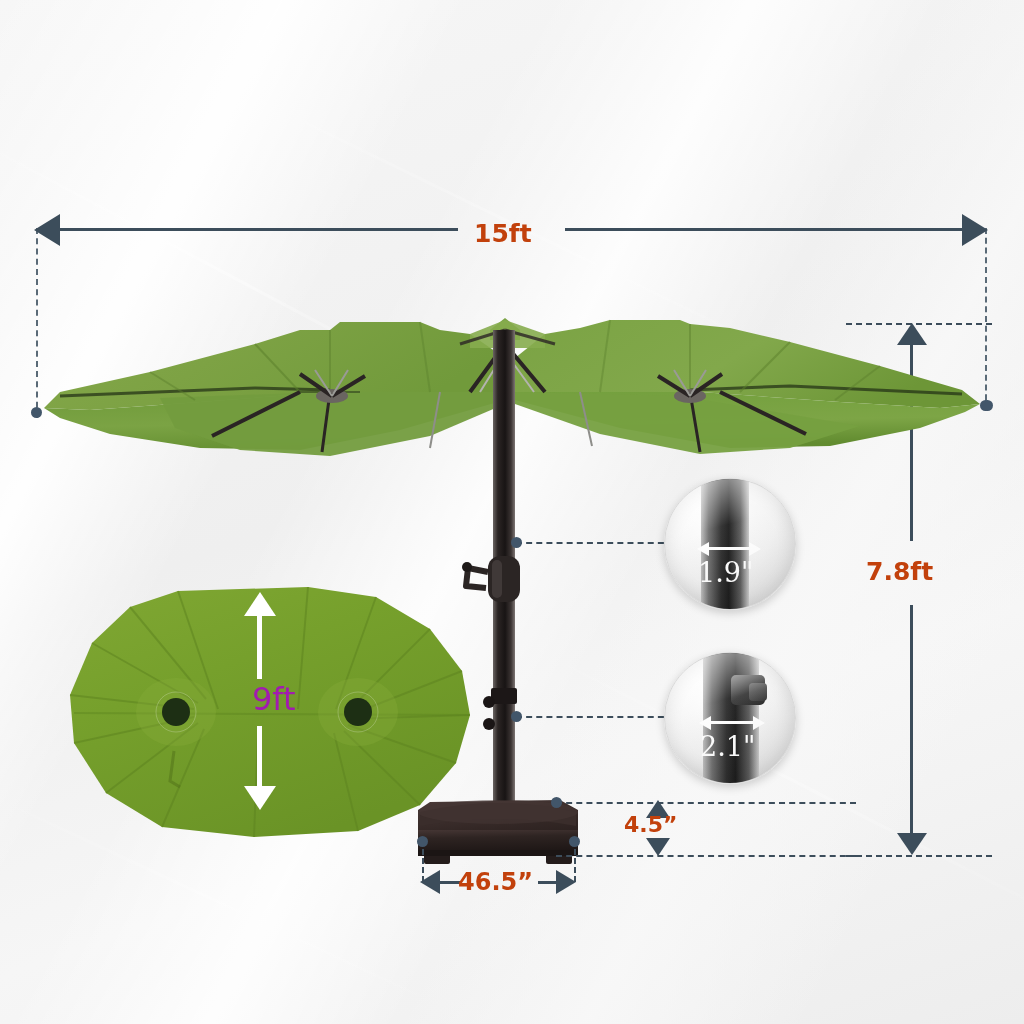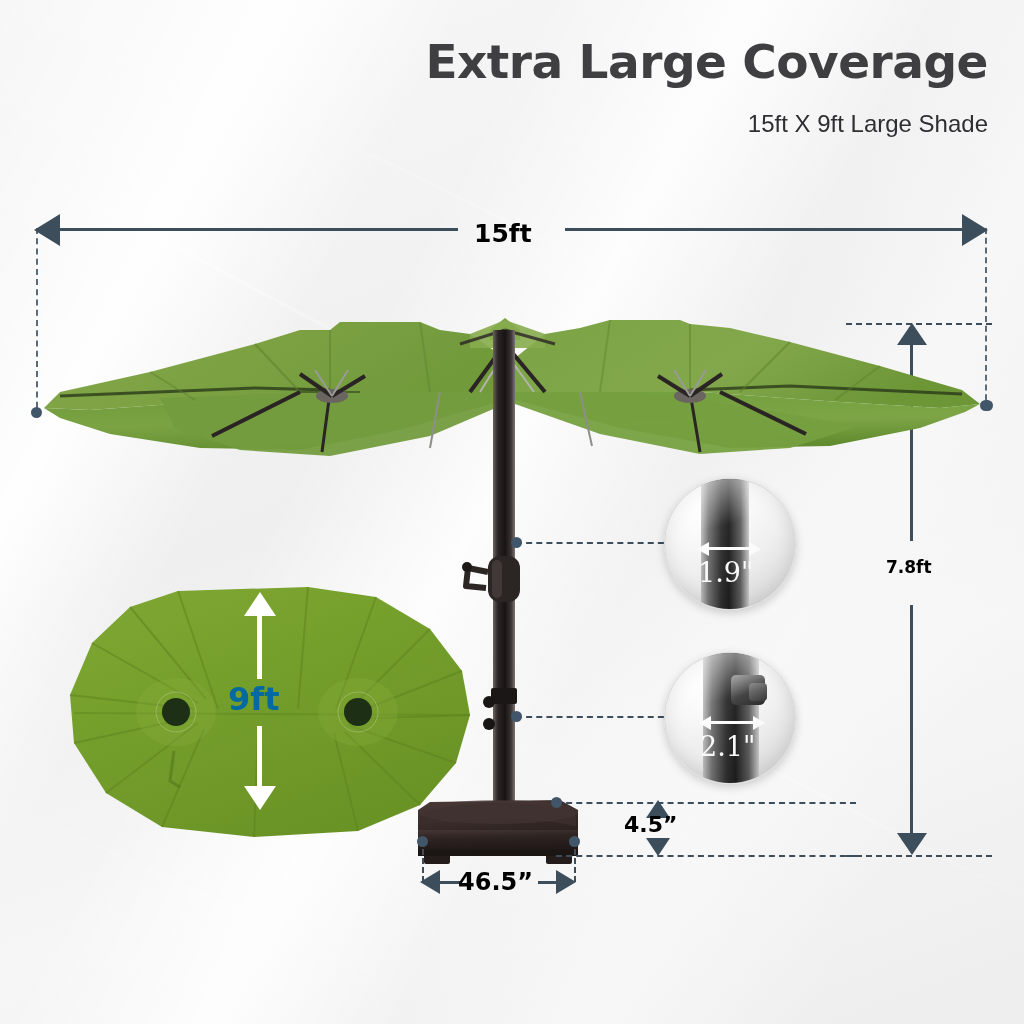--- a/index.html
+++ b/index.html
@@ -29,21 +29,21 @@
     letter-spacing:-.5px;white-space:nowrap;
     font-family:"DejaVu Sans","Liberation Sans",sans-serif;
   }
   .subtitle{
     position:absolute;right:36px;top:110px;
     font-size:24px;color:#2f2f33;white-space:nowrap;
     font-family:"Liberation Sans",sans-serif;
   }
 
   
-  .dim-txt{position:absolute;color:#000000;font-weight:bold;
+  .dim-txt{position:absolute;color:#c2410c;font-weight:bold;
     font-family:"DejaVu Sans","Liberation Sans",sans-serif;white-space:nowrap;}
   .dash-v{position:absolute;width:0;border-left:2px dashed #5a6a77;}
   .dash-h{position:absolute;height:0;border-top:2px dashed #3c4d5b;}
   .dot{position:absolute;width:11px;height:11px;border-radius:50%;
     background:#42566a;}
   .line-h{position:absolute;height:3px;background:#3c4d5b;}
   .line-v{position:absolute;width:3px;background:#3c4d5b;}
   .arw{position:absolute;width:0;height:0;}
   .arw-l{border-top:16px solid transparent;border-bottom:16px solid transparent;border-right:26px solid #3c4d5b;}
   .arw-r{border-top:16px solid transparent;border-bottom:16px solid transparent;border-left:26px solid #3c4d5b;}
@@ -52,22 +52,22 @@
   .arw-l-sm{border-top:12px solid transparent;border-bottom:12px solid transparent;border-right:20px solid #3c4d5b;}
   .arw-r-sm{border-top:12px solid transparent;border-bottom:12px solid transparent;border-left:20px solid #3c4d5b;}
   .arw-u-sm{border-left:12px solid transparent;border-right:12px solid transparent;border-bottom:18px solid #3c4d5b;}
   .arw-d-sm{border-left:12px solid transparent;border-right:12px solid transparent;border-top:18px solid #3c4d5b;}
 
   
   .wline{position:absolute;background:#ffffff;}
   .warw{position:absolute;width:0;height:0;}
   .warw-u{border-left:16px solid transparent;border-right:16px solid transparent;border-bottom:24px solid #fff;}
   .warw-d{border-left:16px solid transparent;border-right:16px solid transparent;border-top:24px solid #fff;}
-  .w-txt{position:absolute;color:#0369a1;font-weight:bold;
-    font-family:"DejaVu Sans","Liberation Sans",sans-serif;}
+  .w-txt{position:absolute;color:#a21caf;font-weight:normal;
+    font-family:"DejaVu Sans","Liberation Sans",sans-serif;margin-left:24px;}
 
   
   .circ{position:absolute;border-radius:50%;overflow:hidden;
     box-shadow:0 3px 10px rgba(0,0,0,.18), inset 0 0 18px rgba(0,0,0,.10);
     background:radial-gradient(circle at 34% 26%, #ffffff 0%, #f2f2f2 52%, #dcdcdc 88%, #cfcfcf 100%);
     border:1px solid #d8d8d8;}
   .circ .pole{position:absolute;top:-4%;height:108%;
     background:linear-gradient(90deg,#bdbdbd 0%,#6f6f6f 16%,#2c2c2c 42%,#1b1b1b 58%,#5a5a5a 82%,#c9c9c9 100%);}
   .circ .wh-line{position:absolute;height:3px;background:#fff;}
   .circ .wh-l{position:absolute;width:0;height:0;border-top:7px solid transparent;border-bottom:7px solid transparent;border-right:12px solid #fff;}
@@ -86,22 +86,20 @@
 
 <div id="stage">
 
   <div class="bg"></div>
   <div class="bg-grad"></div>
   <div class="bg-streak" style="left:-60px;top:120px;width:620px;transform:rotate(28deg);"></div>
   <div class="bg-streak" style="left:180px;top:60px;width:700px;transform:rotate(26deg);opacity:.35;"></div>
   <div class="bg-streak" style="left:520px;top:640px;width:620px;transform:rotate(27deg);opacity:.4;"></div>
   <div class="bg-streak" style="left:-40px;top:780px;width:560px;transform:rotate(25deg);opacity:.3;"></div>
 
-  <div class="title">Extra Large Coverage</div>
-  <div class="subtitle">15ft X 9ft Large Shade</div>
 
   <div class="dash-v" style="left:36px;top:228px;height:190px;"></div>
   <div class="dot" style="left:31px;top:407px;"></div>
 
   <div class="dash-v" style="left:985px;top:228px;height:182px;"></div>
   <div class="dot" style="left:980px;top:400px;"></div>
 
   <div class="arw arw-l" style="left:34px;top:214px;"></div>
   <div class="line-h" style="left:58px;top:228px;width:400px;"></div>
 
@@ -111,21 +109,21 @@
   <div class="dim-txt" style="left:474px;top:219px;font-size:25px;">15ft</div>
 
   <div class="dash-h" style="left:846px;top:323px;width:146px;"></div>
   <div class="dot" style="left:982px;top:400px;"></div>
   <div class="dash-h" style="left:846px;top:855px;width:146px;"></div>
 
   <div class="arw arw-u" style="left:897px;top:323px;"></div>
   <div class="line-v" style="left:910px;top:341px;height:200px;"></div>
   <div class="line-v" style="left:910px;top:605px;height:230px;"></div>
   <div class="arw arw-d" style="left:897px;top:833px;"></div>
-  <div class="dim-txt" style="left:886px;top:557px;font-size:17px;">7.8ft</div>
+  <div class="dim-txt" style="left:866px;top:557px;font-size:25px;">7.8ft</div>
 
   <svg width="1024" height="1024" style="position:absolute;left:0;top:0;">
     <defs>
       <linearGradient id="gTopL" x1="0" y1="0" x2="1" y2="0.3">
         <stop offset="0%" stop-color="#84a84a"></stop>
         <stop offset="45%" stop-color="#7da244"></stop>
         <stop offset="100%" stop-color="#719a3b"></stop>
       </linearGradient>
       <linearGradient id="gTopR" x1="0" y1="0" x2="1" y2="0.3">
         <stop offset="0%" stop-color="#7ba344"></stop>

